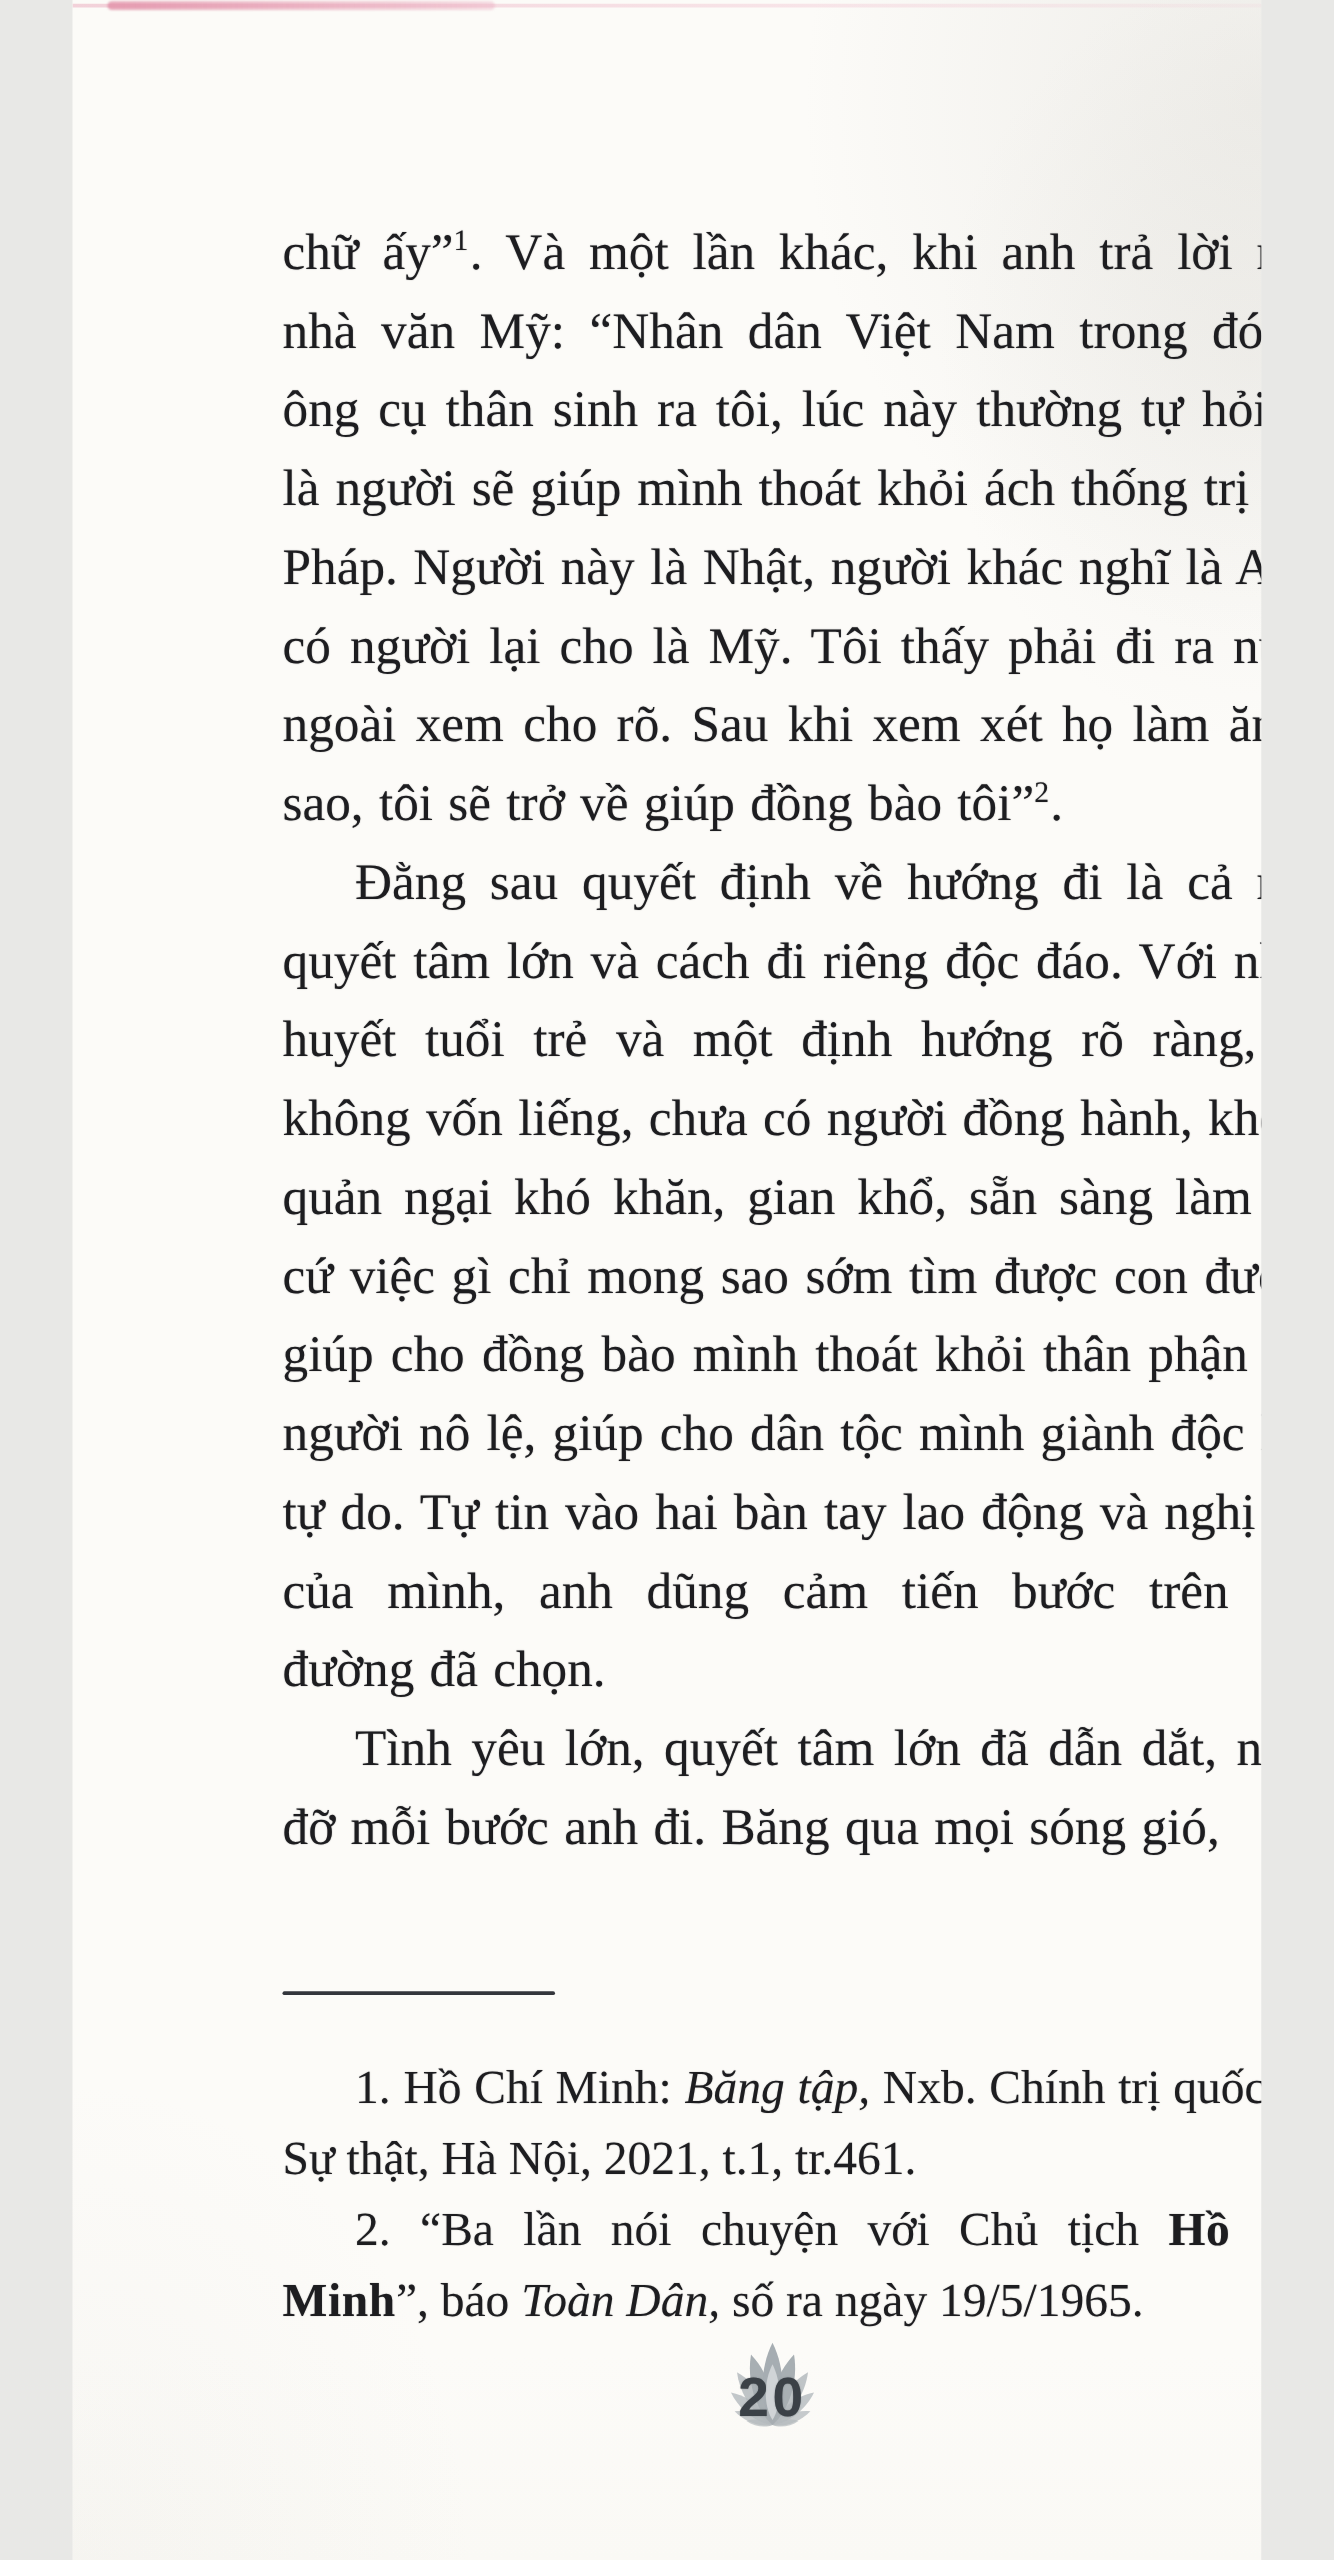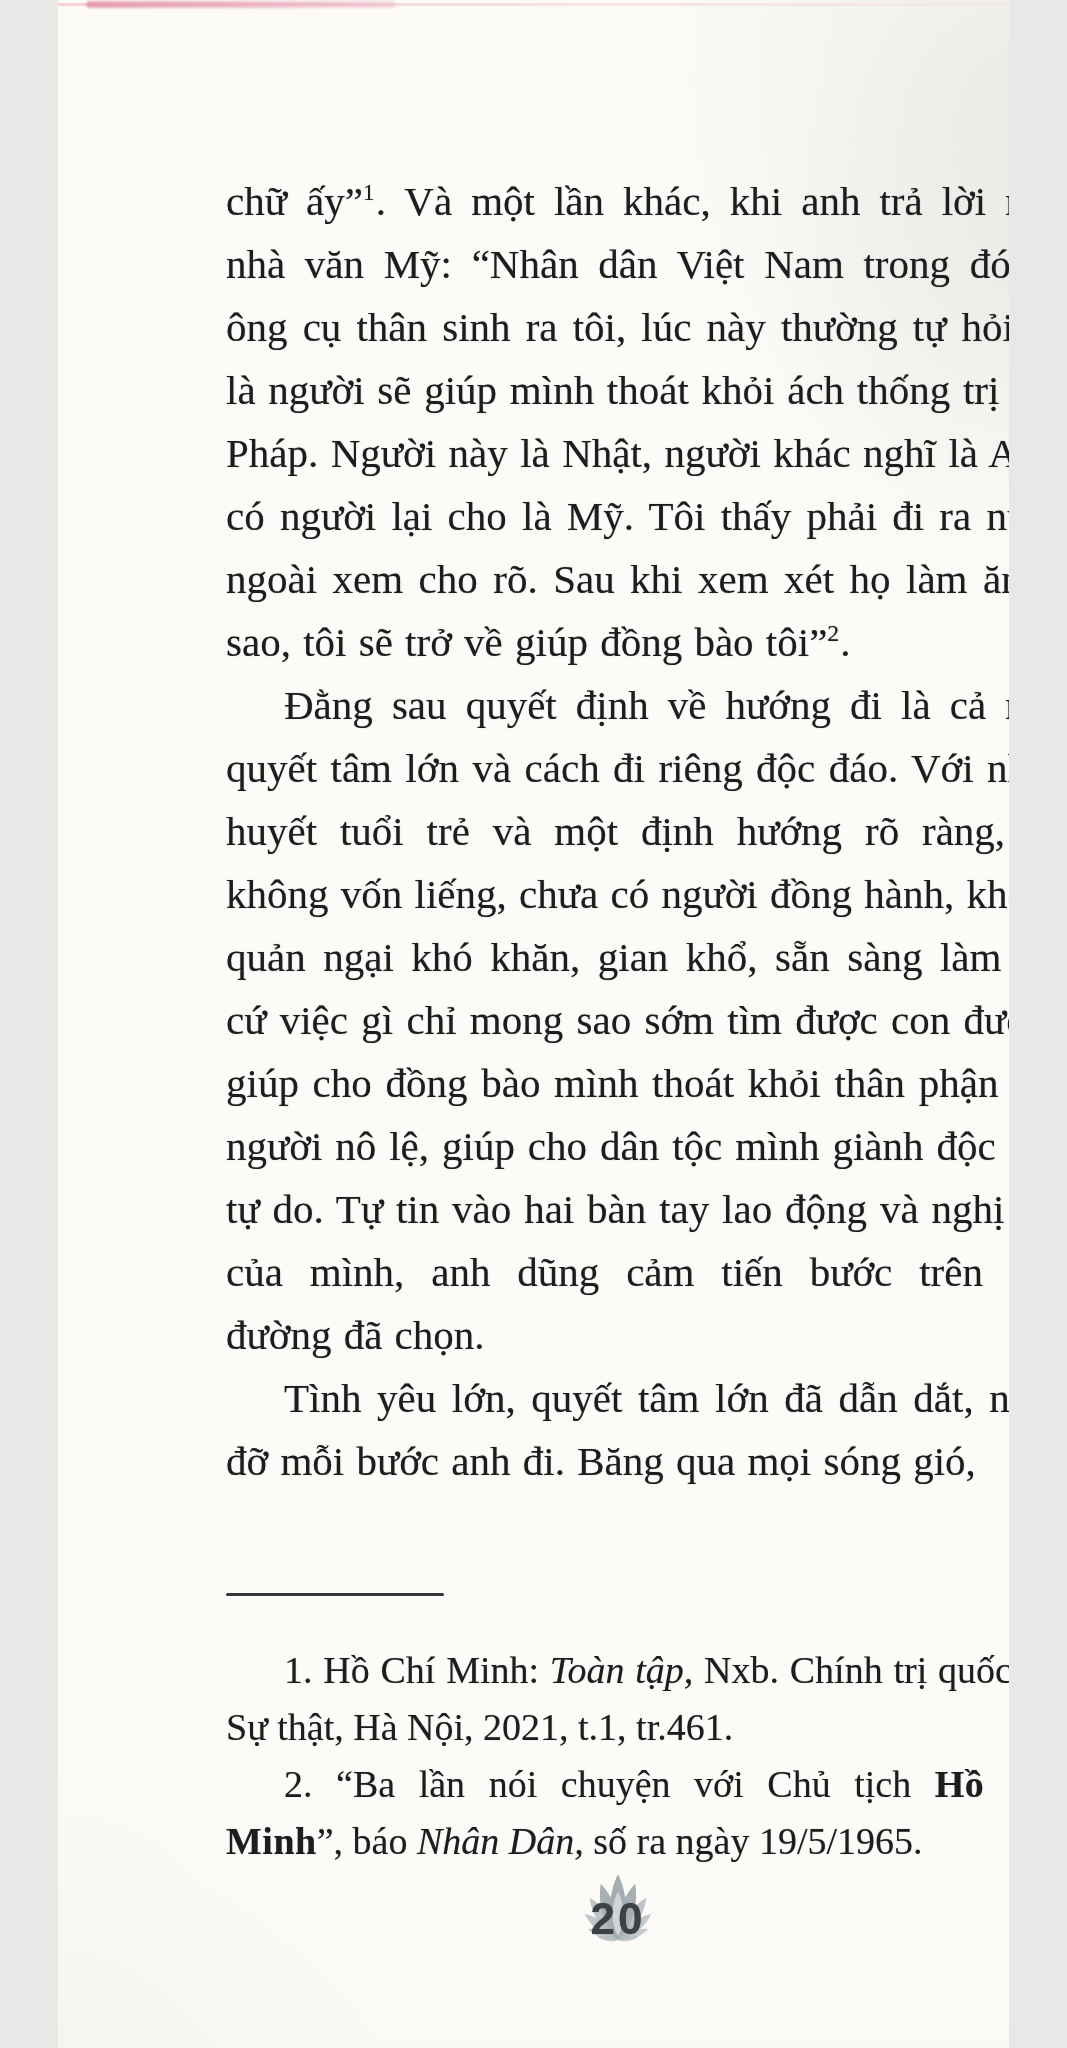--- a/index.html
+++ b/index.html
@@ -72,22 +72,22 @@
   <div class="scan-blob"></div>
 
   <main class="content">
     <div class="body-text" id="body-text">
         <p>chữ ấy”<sup>1</sup>. Và một lần khác, khi anh trả lời một nhà văn Mỹ: “Nhân dân Việt Nam trong đó có ông cụ thân sinh ra tôi, lúc này thường tự hỏi, ai là người sẽ giúp mình thoát khỏi ách thống trị của Pháp. Người này là Nhật, người khác nghĩ là Anh, có người lại cho là Mỹ. Tôi thấy phải đi ra nước ngoài xem cho rõ. Sau khi xem xét họ làm ăn ra sao, tôi sẽ trở về giúp đồng bào tôi”<sup>2</sup>.</p>
         <p class="indent">Đằng sau quyết định về hướng đi là cả một quyết tâm lớn và cách đi riêng độc đáo. Với nhiệt huyết tuổi trẻ và một định hướng rõ ràng, dù không vốn liếng, chưa có người đồng hành, không quản ngại khó khăn, gian khổ, sẵn sàng làm bất cứ việc gì chỉ mong sao sớm tìm được con đường giúp cho đồng bào mình thoát khỏi thân phận của người nô lệ, giúp cho dân tộc mình giành độc lập, tự do. Tự tin vào hai bàn tay lao động và nghị lực của mình, anh dũng cảm tiến bước trên con đường đã chọn.</p>
         <p class="indent">Tình yêu lớn, quyết tâm lớn đã dẫn dắt, nâng đỡ mỗi bước anh đi. Băng qua mọi sóng gió,</p>
       </div>
     <div class="footnote-rule"></div>
     <div class="footnotes" id="footnotes">
-        <p>1. Hồ Chí Minh: <em>Toàn tập,</em> Nxb. Chính trị quốc gia Sự thật, Hà Nội, 2021, t.1, tr.461.</p>
-        <p>2. “Ba lần nói chuyện với Chủ tịch <strong>Hồ Chí Minh</strong>”, báo <em>Nhân Dân,</em> số ra ngày 19/5/1965.</p>
+        <p>1. Hồ Chí Minh: <em>Băng tập,</em> Nxb. Chính trị quốc gia Sự thật, Hà Nội, 2021, t.1, tr.461.</p>
+        <p>2. “Ba lần nói chuyện với Chủ tịch <strong>Hồ Chí Minh</strong>”, báo <em>Toàn Dân,</em> số ra ngày 19/5/1965.</p>
       </div>
   </main>
 
   <div class="folio">
     <svg class="lotus" width="170" height="110" viewBox="0 0 170 110" aria-hidden="true">
       <defs>
         <path id="petal" d="M0 -62 C 10 -42, 10 -16, 0 0 C -10 -16, -10 -42, 0 -62 Z"></path>
       </defs>
       <g fill="#a8afb4" opacity="0.85">
         <use href="#petal" transform="translate(85 78) rotate(-70) scale(0.52)" opacity="0.75"></use>

